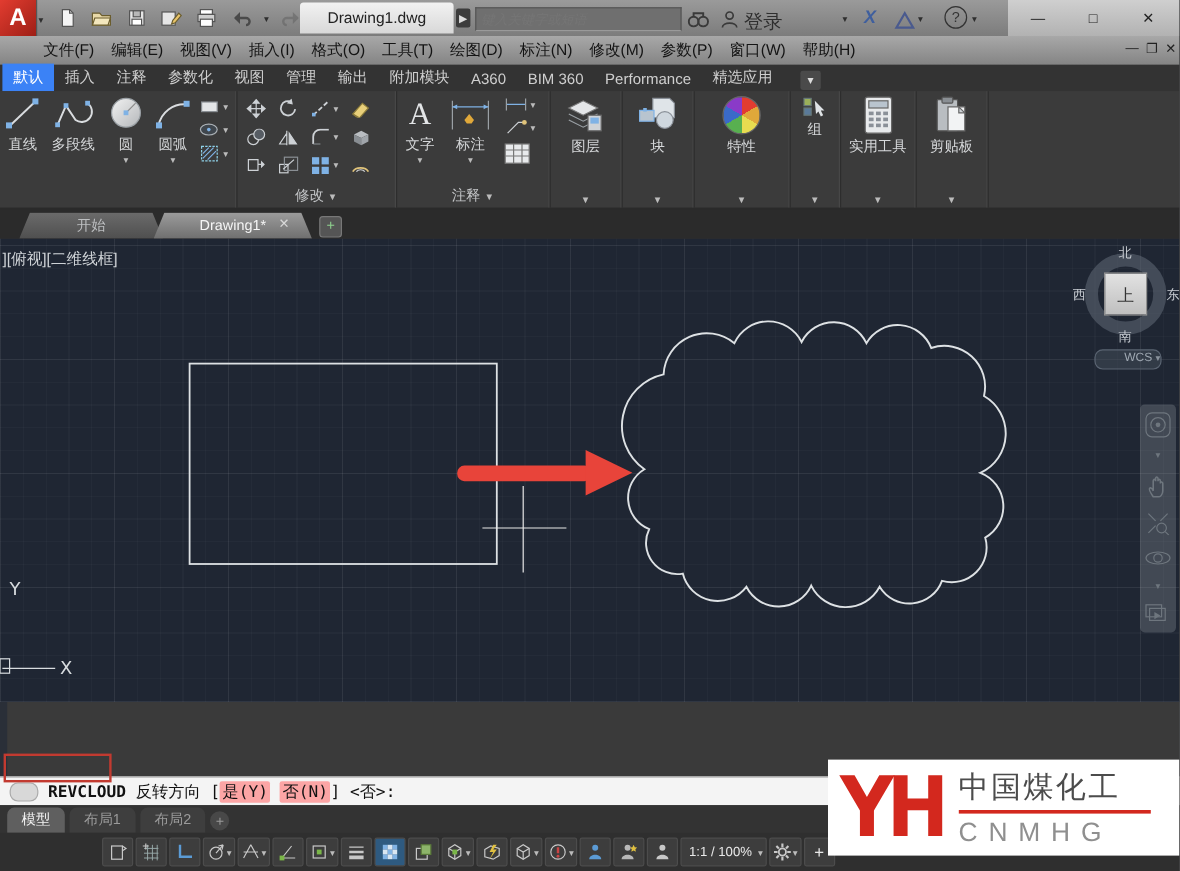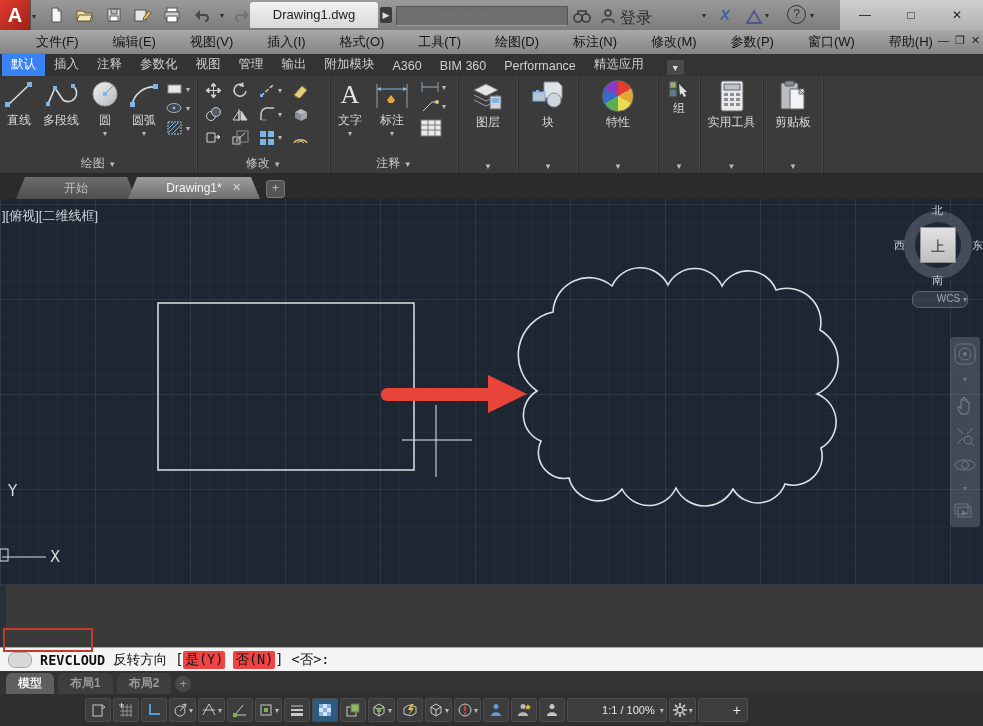--- a/index.html
+++ b/index.html
@@ -21,21 +21,21 @@
                text-align:center;line-height:16px;border-radius:2px;}
   .searchbox{left:396px;top:6px;width:170px;height:18px;background:#6f6f6f;border:1px solid #565656;
              border-bottom-color:#9a9a9a;}
   .searchbox input{width:100%;height:100%;background:transparent;border:0;outline:0;font-style:italic;
              color:#3e3e3e;font-size:11px;padding:0 4px;font-family:"Liberation Sans",sans-serif;}
   .signin{color:#2e2e2e;font-size:16px;}
   .winctrl-strip{left:840px;top:0;width:143px;height:30px;background:linear-gradient(#cfcfcf,#b2b2b2);}
   .wbtn{top:6px;width:26px;height:18px;color:#222;font-size:12px;text-align:center;line-height:18px;}
   
   .menubar{left:0;top:30px;width:983px;height:24px;background:linear-gradient(#a8a8a8,#848484);
-           display:flex;align-items:center;padding-left:36px;box-sizing:border-box;gap:34px;}
+           display:flex;align-items:center;padding-left:36px;box-sizing:border-box;gap:14px;}
   .menubar span{font-size:13px;color:#141414;}
   .mini-ctrl{top:34px;color:#222;font-size:11px;}
   
   .rtabs{left:0;top:54px;width:983px;height:22px;background:#333;display:flex;align-items:flex-end;
          padding-left:2px;box-sizing:border-box;}
   .rtab{font-size:12.5px;color:#cfcfcf;padding:3px 9px;}
   .rtab.active{background:#3b82f6;color:#fff;}
   .rtab-extra{margin-left:14px;background:#4a4a4a;border-radius:2px;color:#ddd;
               font-size:10px;padding:2px 6px;margin-bottom:1px;}
   
@@ -79,37 +79,37 @@
   .cmdhist{left:0;top:585px;width:983px;height:62px;background:#d5d5d5;
            font-family:"DejaVu Sans Mono",monospace;font-size:13px;color:#151515;
            padding:1px 0 0 8px;box-sizing:border-box;line-height:15px;white-space:pre;}
   .cmd-darkedge{left:0;top:585px;width:6px;height:86px;background:#2a2f38;}
   .redbox{left:3px;top:628px;width:86px;height:20px;border:2px solid #c23a30;z-index:20;}
   .cmdline{left:0;top:647px;width:983px;height:24px;background:#f4f4f4;border-top:1px solid #a8a8a8;
            display:flex;align-items:center;font-family:"DejaVu Sans Mono",monospace;font-size:13.5px;color:#111;
            padding-left:8px;box-sizing:border-box;white-space:pre;}
   .cmdbadge{width:22px;height:14px;background:#d8d8d8;border:1px solid #aaa;border-radius:7px;margin-right:8px;}
   .cmdline b{font-weight:bold;}
-  .opt{background:#ef4444;border-radius:2px;padding:0 2px;}
+  .opt{background:#fca5a5;border-radius:2px;padding:0 2px;}
   
   .ltabbar{left:0;top:671px;width:983px;height:23px;background:#333;display:flex;align-items:flex-end;
            padding-left:6px;box-sizing:border-box;gap:4px;}
-  .ltab{font-size:12px;padding:2px 12px;border-radius:6px 6px 0 0;font-weight:bold;}
+  .ltab{font-size:12px;padding:2px 12px;border-radius:6px 6px 0 0;}
   .ltab.active{background:#5f5f5f;color:#f2f2f2;}
   .ltab.idle{background:#3e3e3e;color:#9a9a9a;}
   .ltab-plus{width:16px;height:16px;border-radius:50%;background:#484848;color:#9a9a9a;font-size:12px;
              text-align:center;line-height:16px;margin-bottom:2px;}
   
   .statusbar{left:0;top:694px;width:983px;height:32px;background:#2f2f2f;display:flex;align-items:center;
              padding-left:85px;box-sizing:border-box;gap:2px;}
   .sb{height:24px;min-width:26px;background:#3d3d3d;border:1px solid #4c4c4c;border-radius:2px;
       display:flex;align-items:center;justify-content:center;gap:1px;padding:0 2px;box-sizing:border-box;}
   .sb.on{background:#2e5a80;}
   .sb .dd{color:#bbb;}
-  .sbtext{color:#e8e8e8;font-size:11px;padding:0 4px;margin-left:28px;}
+  .sbtext{color:#e8e8e8;font-size:11px;padding:0 4px;}
   
   .watermark{left:690px;top:633px;width:293px;height:80px;background:#fff;z-index:60;display:flex;align-items:center;}
   .wm-logo{font-size:62px;font-weight:bold;color:#d3281e;letter-spacing:-6px;line-height:70px;
            margin-left:10px;transform:scaleY(1.12);font-family:"DejaVu Sans",sans-serif;}
   .wm-text{margin-left:14px;}
   .wm-l1{font-size:25px;color:#4c4c4c;letter-spacing:2px;white-space:nowrap;}
   .wm-rule{height:3px;background:#d3281e;margin:3px 0 3px 0;width:160px;}
   .wm-l2{font-size:22px;color:#8f8f8f;letter-spacing:9px;}
 </style>
 </head>
@@ -298,21 +298,20 @@
             <span class="dd" style="color:#bbb">▾</span>
           </span>
         <span class="srow">
             <svg width="18" height="16">
               <rect x="2" y="2" width="13" height="12" fill="none" stroke="#8fd1e8" stroke-dasharray="2 1"></rect>
               <path d="M3 12l9-9M3 8l5-5M7 13l7-7" stroke="#7fb2e5"></path>
             </svg>
             <span class="dd" style="color:#bbb">▾</span>
           </span>
       </div>
-      <div class="plabel"><span>绘图</span> <span class="dd" style="color:#bbb">▼</span></div>
     </div>
 
     <div class="panel" style="left:197px;width:133px">
       <div class="smallcol" style="left:8px;top:6px;gap:8px">
         <span class="srow" style="gap:10px">
           <span>
               <svg width="17" height="17">
                 <path d="M8.5 1v15M1 8.5h15M8.5 1l-2.5 3h5zM8.5 16l-2.5-3h5zM1 8.5l3-2.5v5zM16 8.5l-3-2.5v5z" stroke="#cdd1d5" fill="#cdd1d5" stroke-width="1"></path>
               </svg>
             </span>
@@ -755,14 +754,22 @@
             <line x1="11" y1="5" x2="13" y2="3"></line>
           </g>
         </svg>
         <span class="dd">▾</span>
       </span>
     <span class="sb">
         <span class="sbtext" style="font-size:14px">+</span>
       </span>
   </div>
 
+  <div class="r watermark">
+    <div class="wm-logo">YH</div>
+    <div class="wm-text">
+      <div class="wm-l1">中国煤化工</div>
+      <div class="wm-rule"></div>
+      <div class="wm-l2">CNMHG</div>
+    </div>
+  </div>
 
 </div>
 
 </body></html>

